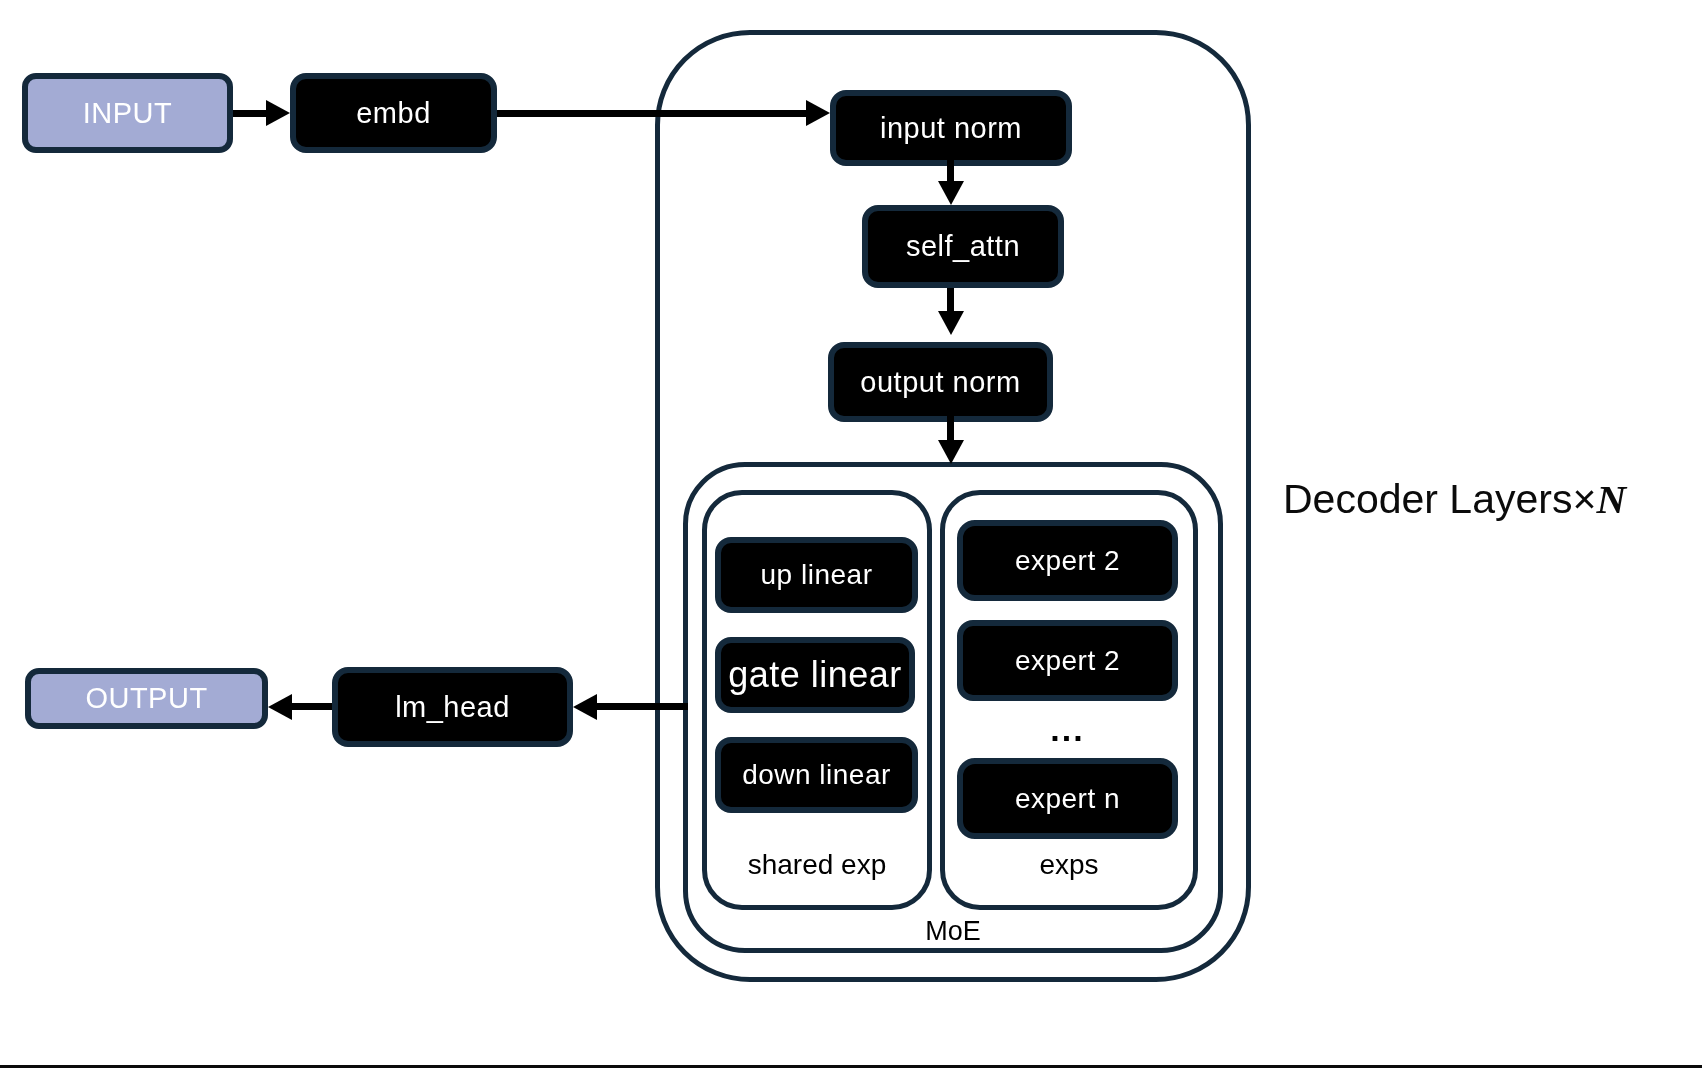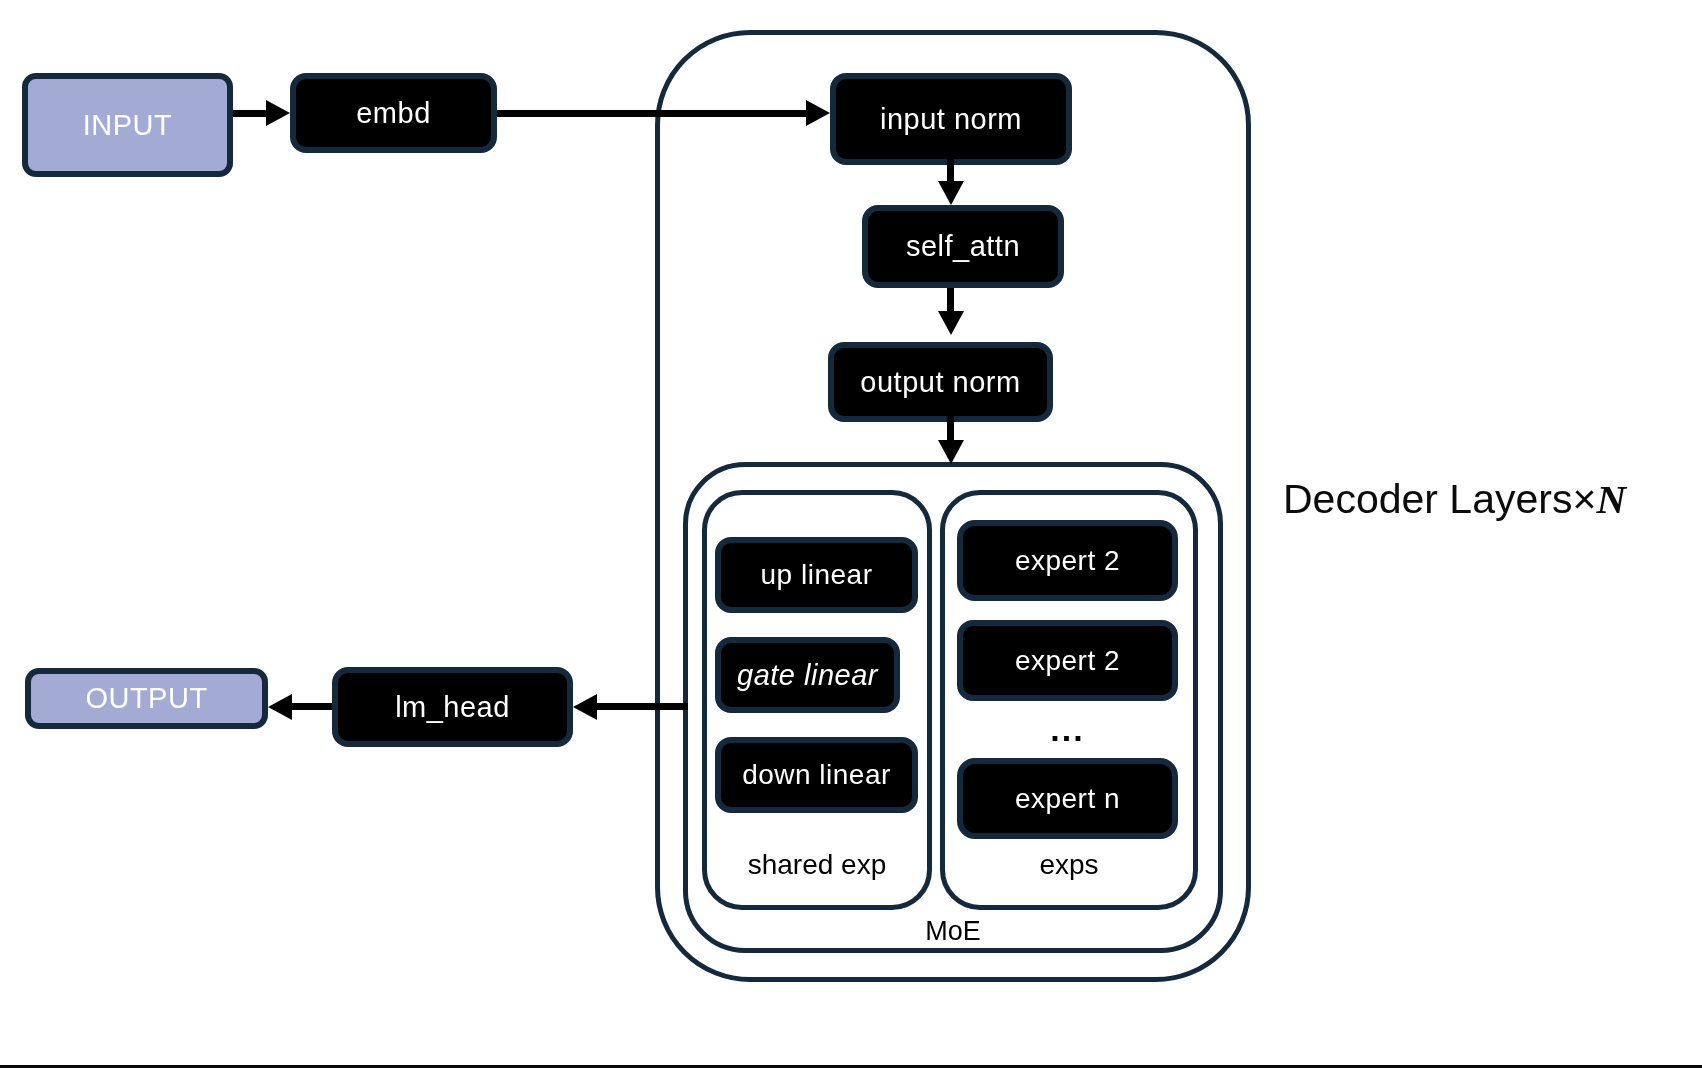--- a/index.html
+++ b/index.html
@@ -23,27 +23,27 @@
   
   .node{
     position:absolute;box-sizing:border-box;
     border:6px solid #14293B;border-radius:16px;
     display:flex;align-items:center;justify-content:center;
     color:#ffffff;font-size:29px;line-height:1;z-index:4;
     letter-spacing:0.5px;
   }
   .io{background:#A3ABD4;}
   .blk{background:#000000;}
-  .n-input{left:22px;top:73px;width:211px;height:104px;border-radius:14px;}
+  .n-input{left:22px;top:73px;width:211px;height:80px;border-radius:14px;}
   .n-embd{left:290px;top:73px;width:207px;height:80px;}
-  .n-inputnorm{left:830px;top:73px;width:242px;height:92px;}
+  .n-inputnorm{left:830px;top:90px;width:242px;height:76px;}
   .n-selfattn{left:850px;top:205px;width:202px;height:83px;margin-left:12px;}
   .n-outputnorm{left:828px;top:342px;width:225px;height:80px;}
   .n-up{left:715px;top:537px;width:203px;height:76px;font-size:28px;}
-  .n-gate{left:715px;top:637px;width:185px;height:76px;font-size:29px;font-style:italic;}
+  .n-gate{left:715px;top:637px;width:200px;height:76px;font-size:36px;}
   .n-down{left:715px;top:737px;width:203px;height:76px;font-size:28px;}
   .n-exp1{left:957px;top:520px;width:221px;height:81px;border-radius:18px;font-size:28px;}
   .n-exp2{left:957px;top:620px;width:221px;height:81px;border-radius:16px;font-size:28px;}
   .n-expn{left:957px;top:758px;width:221px;height:81px;border-radius:18px;font-size:28px;}
   .n-output{left:25px;top:668px;width:243px;height:61px;border-radius:14px;}
   .n-lmhead{left:332px;top:667px;width:241px;height:80px;}
   
   .lbl{
     position:absolute;color:#000000;font-size:28px;line-height:1;
     text-align:center;z-index:4;

